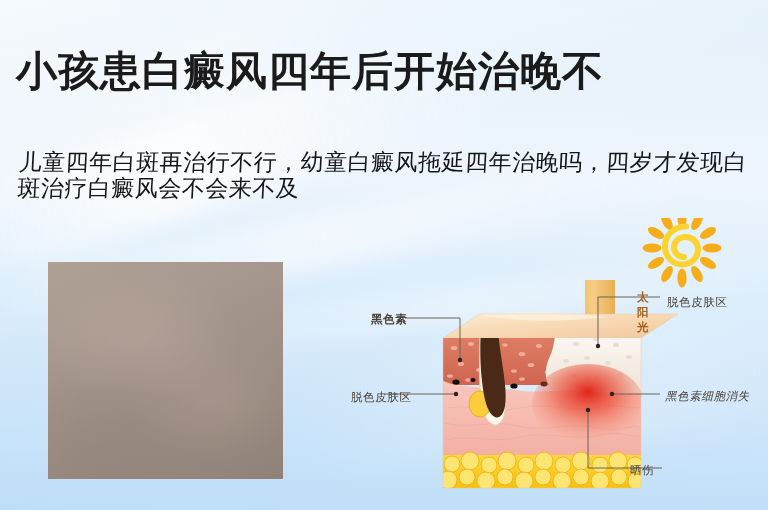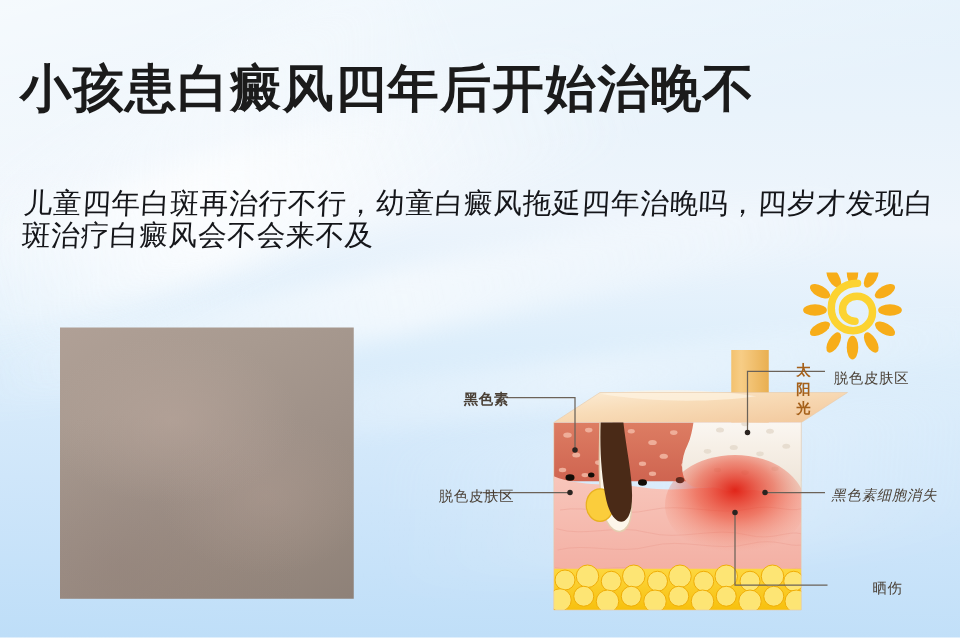--- a/index.html
+++ b/index.html
@@ -77,21 +77,21 @@
   .lbl {
     position:absolute;
     font-family:"Liberation Serif", serif;
     font-size:11.5px; color:#4a4036; white-space:nowrap;
     letter-spacing:0.6px;
   }
   .lbl-melanin      { left:371px; top:312px;font-weight:bold; }
   .lbl-melanocyte   { left:351px; top:390px; }
   .lbl-depig        { left:667px; top:295px; }
   .lbl-lost         { left:665px; top:389px;font-style:italic; }
-  .lbl-sunburn      { left:698px; top:463px; }
+  .lbl-sunburn      { left:630px; top:463px; }
 
   .sunlabel {
     position:absolute; left:597px; top:290px;
     width:18px; text-align:center;
     font-family:"Liberation Serif", serif;
     font-size:11.5px; line-height:15px; color:#a5601a;
     font-weight:bold; letter-spacing:0;padding-left:40px;
   }
 </style>
 </head>

